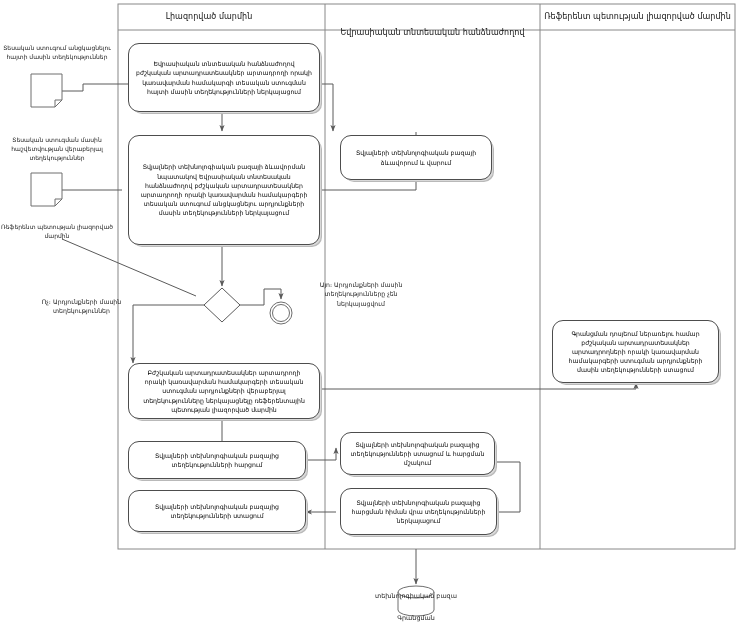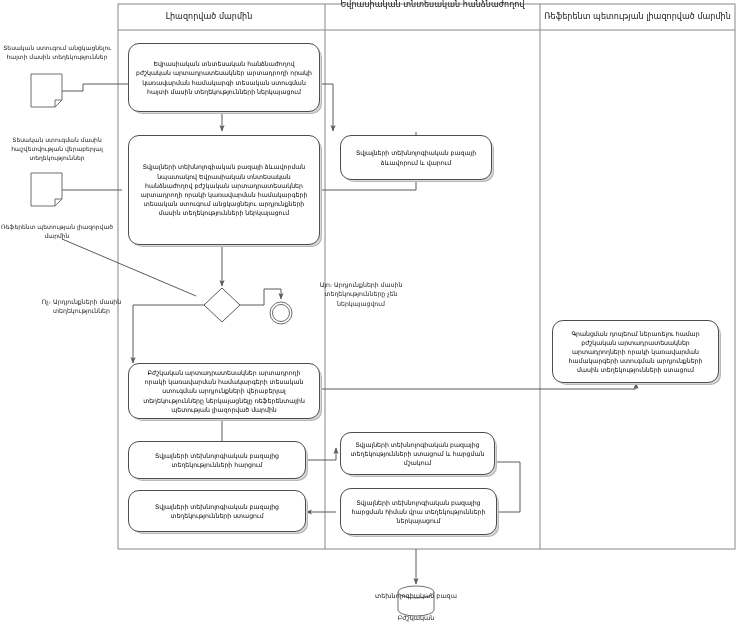--- a/index.html
+++ b/index.html
@@ -140,21 +140,21 @@
     <path d="M31,74 h31 v26 l-7,7 h-24 z" fill="#ffffff" stroke="#6e6e6e" stroke-width="1"></path>
     <path d="M62,100 h-7 v7" fill="none" stroke="#6e6e6e" stroke-width="1"></path>
   </g>
   <g>
     <path d="M31,173 h31 v26 l-7,7 h-24 z" fill="#ffffff" stroke="#6e6e6e" stroke-width="1"></path>
     <path d="M62,199 h-7 v7" fill="none" stroke="#6e6e6e" stroke-width="1"></path>
   </g>
 </svg>
 
 <div class="lbl lane-title" style="left:120px; top:12px; width:178px;">Լիազորված մարմին</div>
-<div class="lbl lane-title" style="left:327px; top:0; width:211px;">Եվրասիական տնտեսական հանձնաժողով</div>
+<div class="lbl lane-title" style="left:327px; top:28px; width:211px;">Եվրասիական տնտեսական հանձնաժողով</div>
 <div class="lbl lane-title" style="left:542px; top:12px; width:191px;">Ռեֆերենտ պետության լիազորված մարմին</div>
 
 <div class="note-label" style="left:0px; top:43px; width:114px;">Տեսական ստուգում անցկացնելու հայտի մասին տեղեկություններ</div>
 <div class="note-label" style="left:0px; top:135px; width:114px;">Տեսական ստուգման մասին հաշվետվության վերաբերյալ տեղեկություններ</div>
 <div class="note-label" style="left:0px; top:222px; width:114px;">Ռեֆերենտ պետության լիազորված մարմին</div>
 
 <div class="proc" style="left:128px; top:43px; width:192px; height:69px;">
   <span>Եվրասիական տնտեսական հանձնաժողով բժշկական արտադրատեսակներ արտադրողի որակի կառավարման համակարգի տեսական ստուգման հայտի մասին տեղեկությունների ներկայացում</span>
 </div>
 
@@ -186,14 +186,14 @@
   <span>Տվյալների տեխնոլոգիական բազայից տեղեկությունների ստացում</span>
 </div>
 
 <div class="proc" style="left:340px; top:488px; width:157px; height:47px;">
   <span>Տվյալների տեխնոլոգիական բազայից հարցման հիման վրա տեղեկությունների ներկայացում</span>
 </div>
 
 <div class="cond-label" style="left:14px; top:297px; width:135px;">Ոչ։ Արդյունքների մասին տեղեկություններ</div>
 <div class="cond-label" style="left:305px; top:280px; width:112px;">Այո։ Արդյունքների մասին տեղեկությունները չեն ներկայացվում</div>
 
-<div class="db-label" style="left:346px; top:614px; width:140px;">Բժշկական</div>
+<div class="db-label" style="left:346px; top:614px; width:140px;">Գրանցման</div>
 <div class="db-label" style="left:346px; top:592px; width:140px;">տեխնոլոգիական բազա</div>
 
 </body></html>

